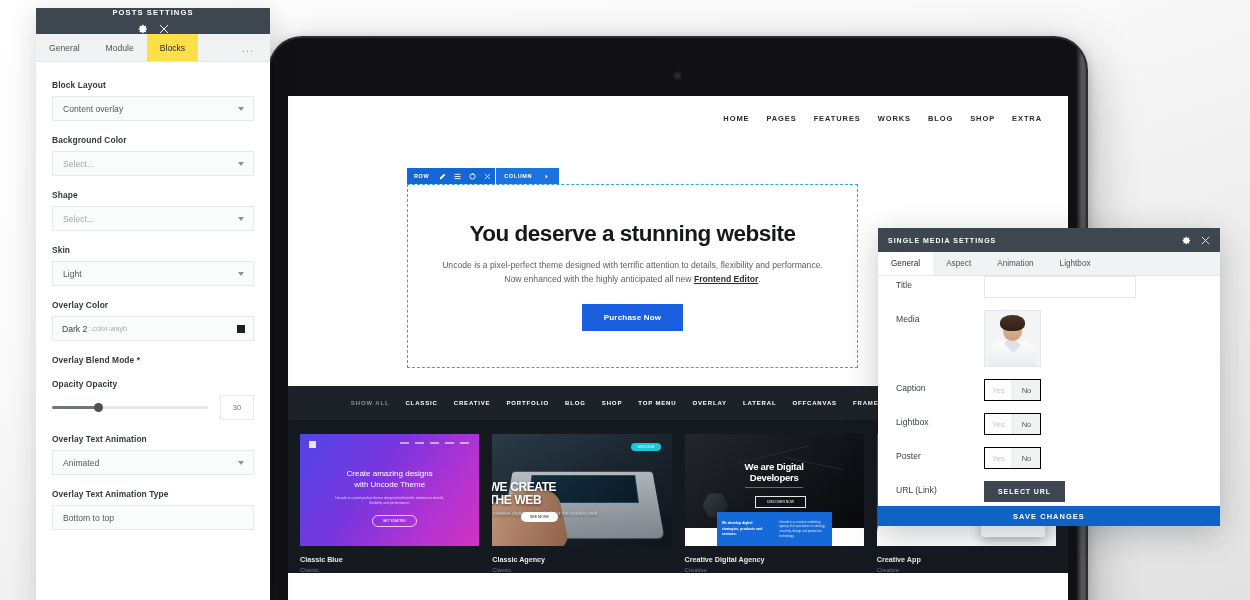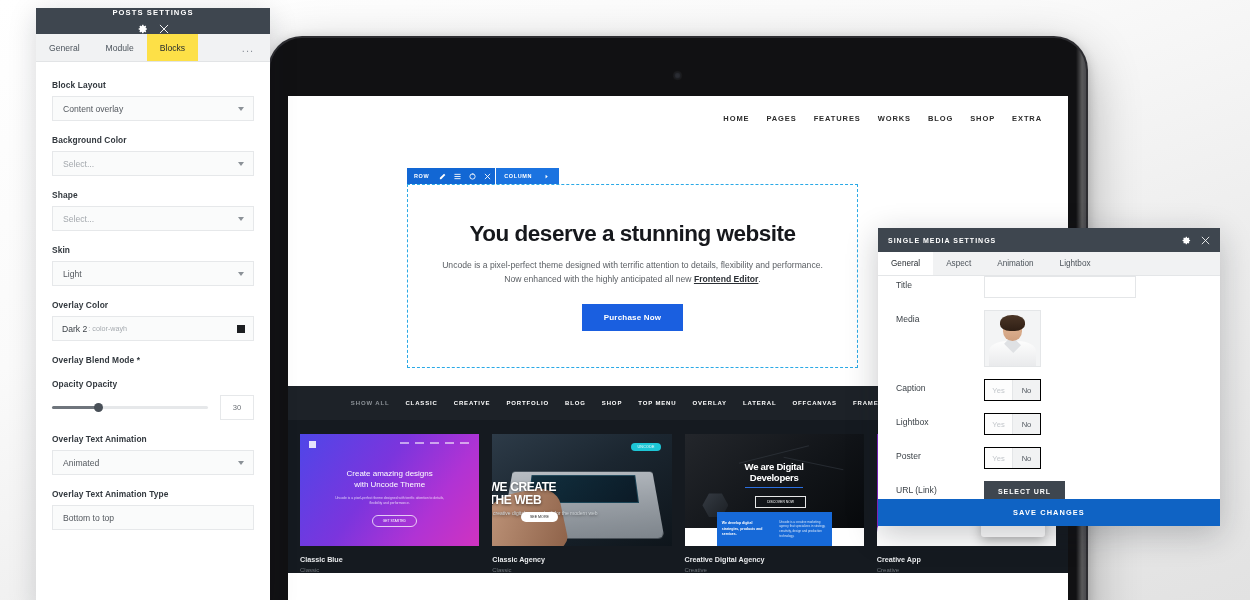--- a/index.html
+++ b/index.html
@@ -315,21 +315,21 @@
     flex:1; display:flex; align-items:center; justify-content:center;
     font-size:7.6px; cursor:pointer;
   }
   .tg.off{ background:#fdfdfd; color:#c3c7cb; }
   .tg.on{ background:#f1f2f3; color:#525960; border-left:1px solid #e4e6e8; }
   .selurl{
     background:#3e464f; color:#fff; font-size:7px; font-weight:bold; letter-spacing:.9px;
     padding:7px 14px; border:none; cursor:pointer;
   }
   .savebar{
-    position:absolute; left:0; bottom:0; width:100%; height:27px; background:#0f63c4;
+    position:absolute; left:0; bottom:0; width:100%; height:20px; background:#0f63c4;
     display:flex; align-items:center; justify-content:center; cursor:pointer;
   }
   .savebar span{ font-size:7.4px; font-weight:bold; letter-spacing:1.1px; color:#fff; }
 </style>
 </head>
 <body>
 
 <div id="stage">
   <div class="bg-right"></div>
 

